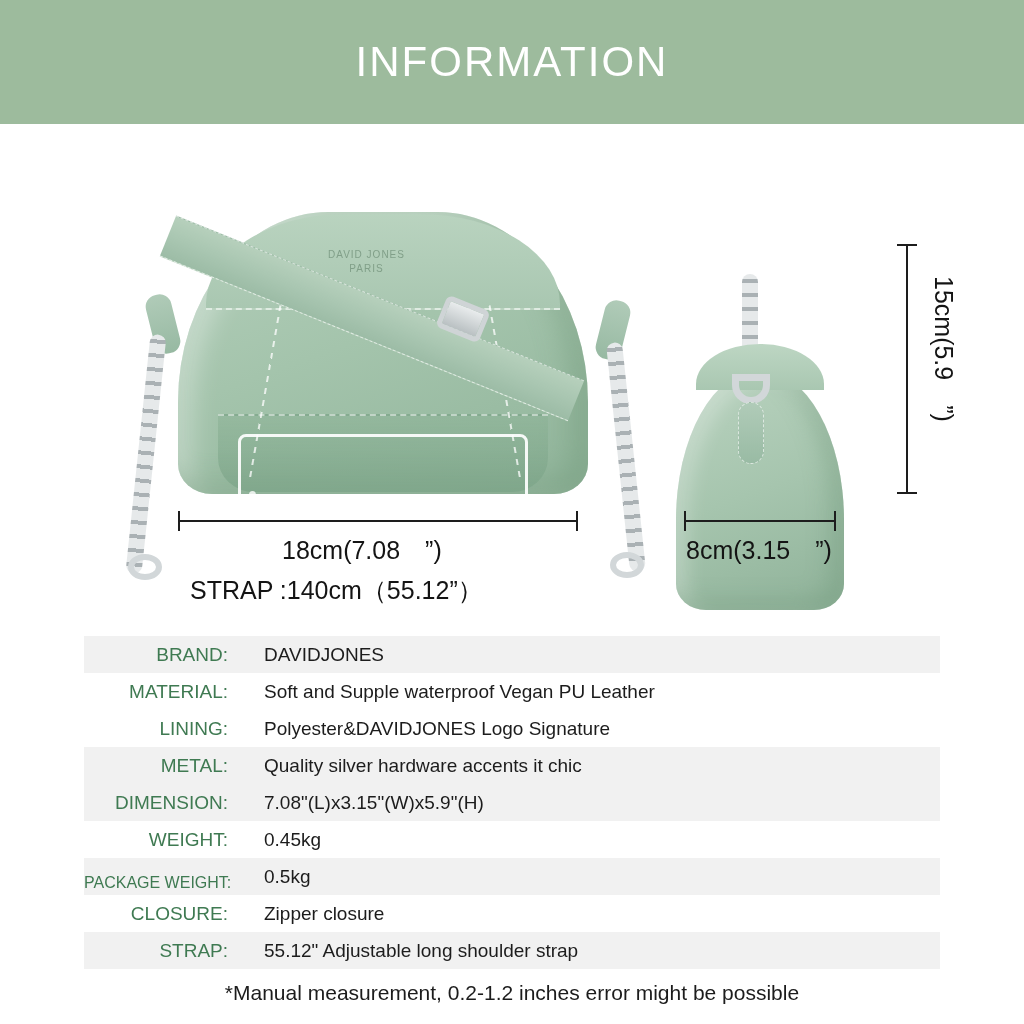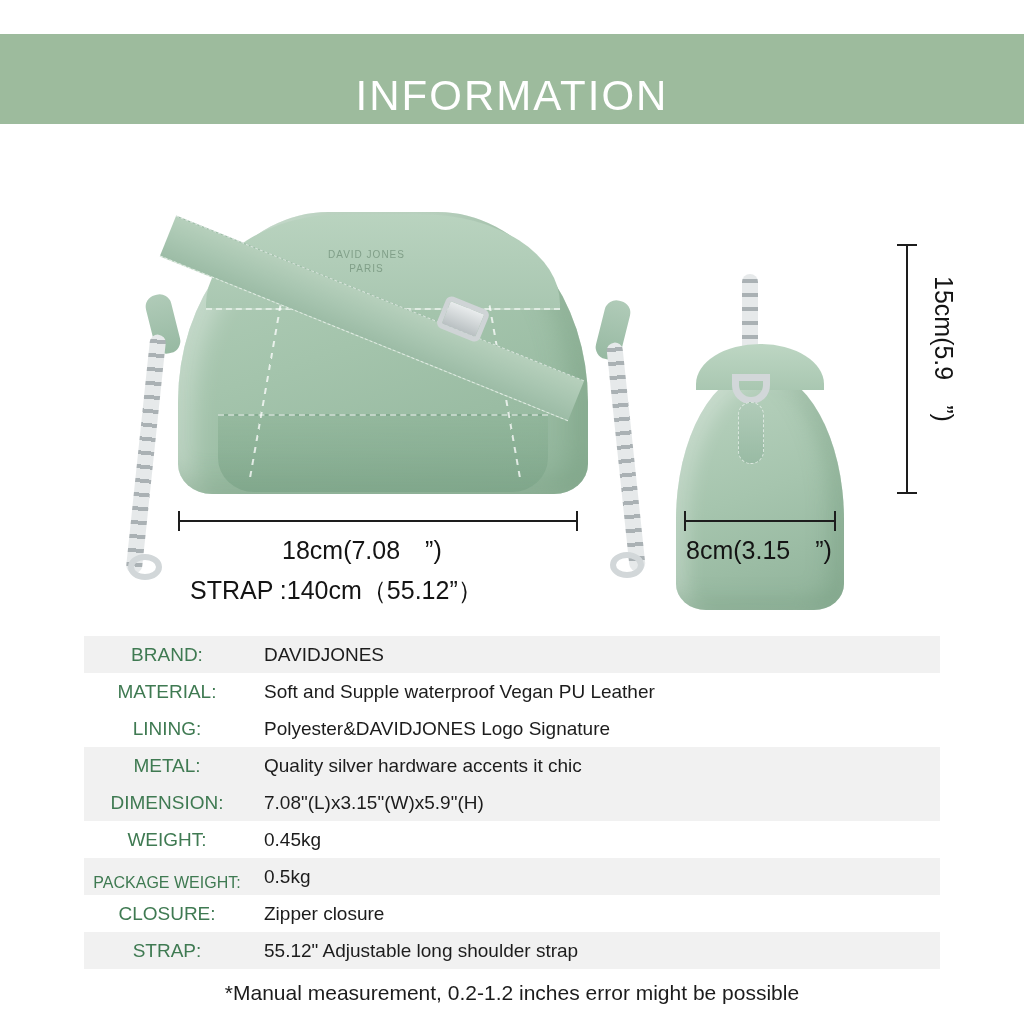--- a/index.html
+++ b/index.html
@@ -18,21 +18,20 @@
 
   
   .header {
     position: absolute;
     left: 0; top: 0;
     width: 1024px; height: 124px;
     background: #9dbb9d;
     display: flex;
     align-items: center;
     justify-content: center;
-    margin-top: 34px;
   }
   .header-title {
     color: #ffffff;
     font-size: 42px;
     letter-spacing: 2px;
     font-weight: 400;
   }
 
   
   .hero {
@@ -259,22 +258,22 @@
     width: 856px;
   }
   .spec-row {
     display: flex;
     align-items: center;
     height: 37px;
   }
   .spec-row.alt { background: #f1f1f1; }
   .spec-key {
     width: 180px;
-    text-align: center;
-    padding-right: 14px;
+    text-align: right;
+    padding-right: 36px;
     color: #3f7a52;
     font-size: 19px;
     white-space: nowrap;
   }
   .spec-key.small { font-size: 16px; margin-top: 12px; }
   .spec-val {
     flex: 1;
     color: #1c1c1c;
     font-size: 19px;
     white-space: nowrap;
@@ -313,20 +312,24 @@
       </div>
     </div>
 
     <div class="tab l"></div>
     <div class="tab r"></div>
     <div class="chain left"></div>
     <div class="chain right"></div>
     <div class="ring l"></div>
     <div class="ring r"></div>
 
+    <div class="phone-box">
+      <div class="notch"></div>
+      <div class="label">PHONE</div>
+    </div>
 
     <div class="bag-side">
       <div class="schain"></div>
       <div class="sbody"></div>
       <div class="stop"></div>
       <div class="dring"></div>
       <div class="stab"></div>
     </div>
 
     <div class="dim-h" style="left:178px; top:396px; width:400px;"></div>

